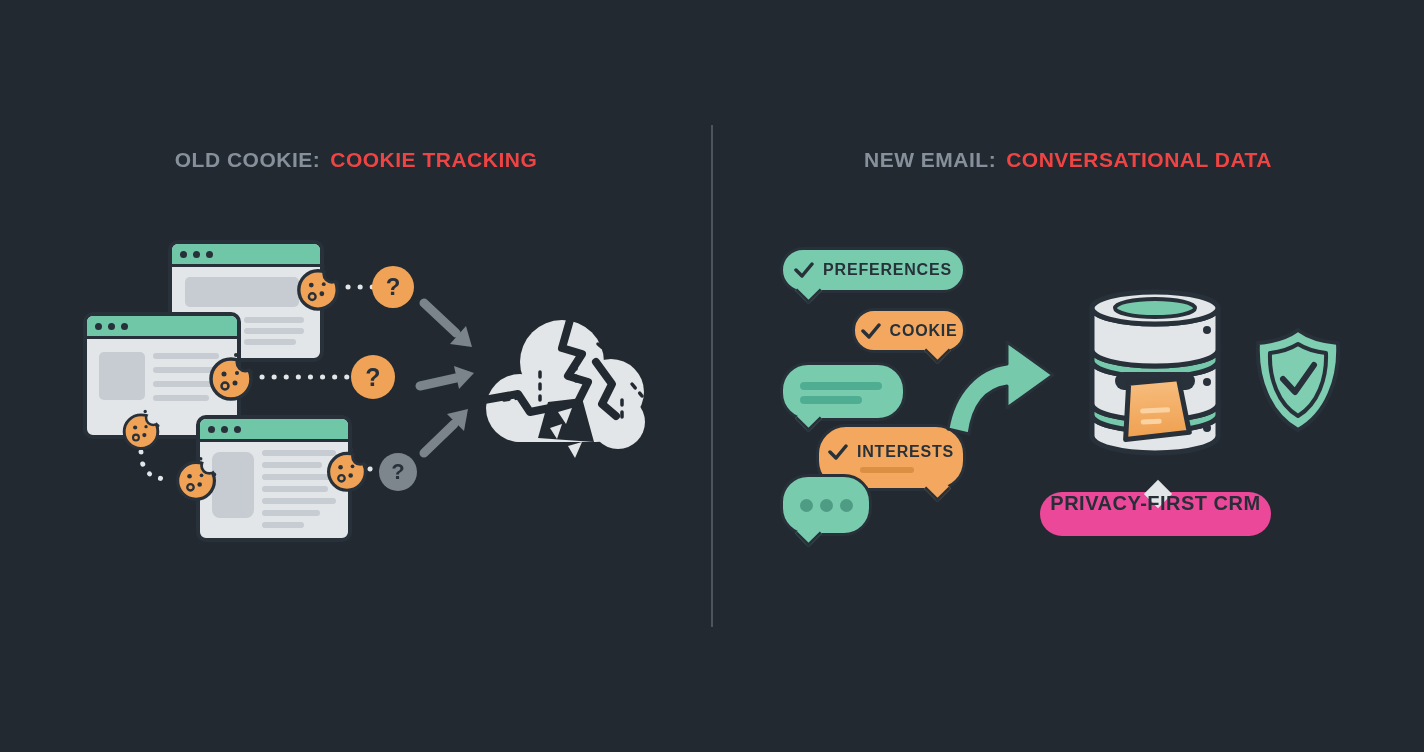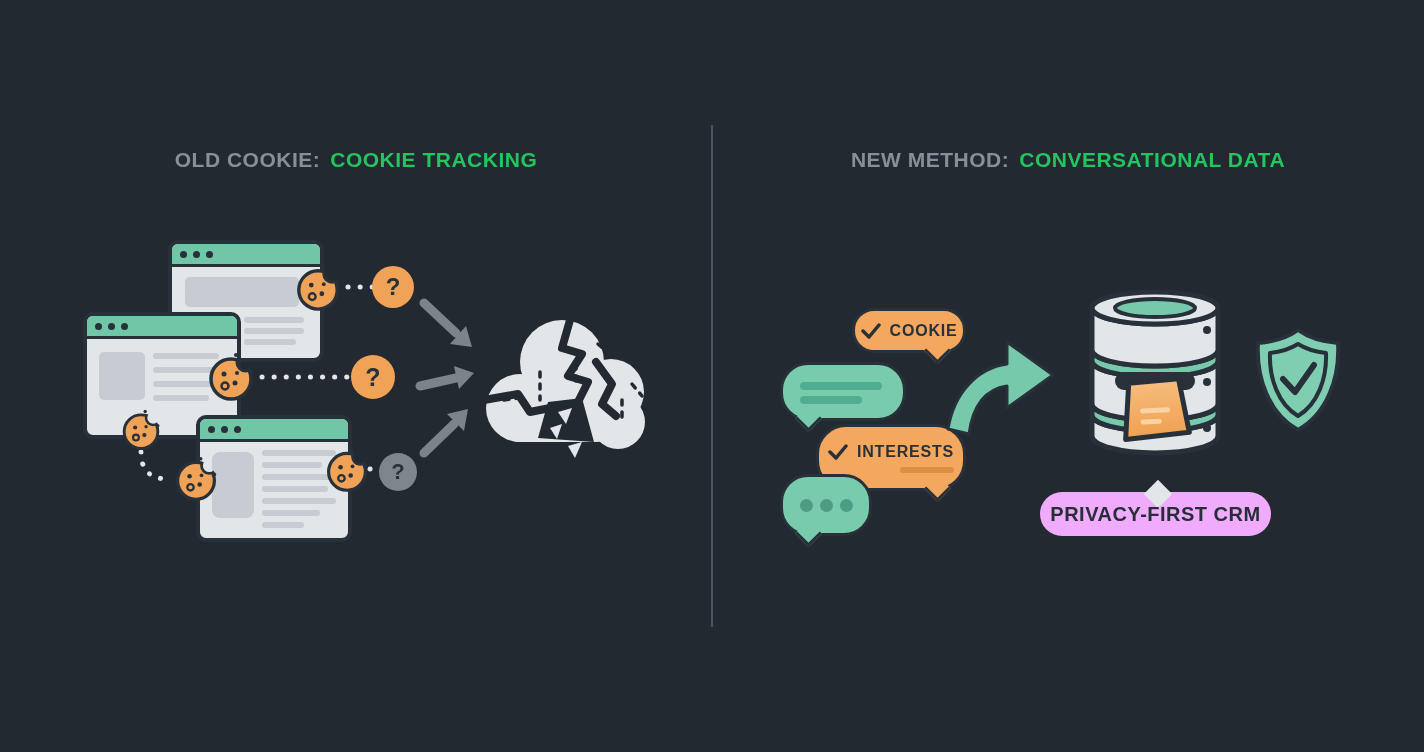--- a/index.html
+++ b/index.html
@@ -5,21 +5,21 @@
   html,body{margin:0;padding:0;background:#14181c;}
   .stage{
     position:relative; width:1424px; height:752px; margin:0 auto;
     background:#222931; overflow:hidden;
     font-family:"Liberation Sans","DejaVu Sans",sans-serif;
   }
   
   .panel-title{position:absolute; top:148px; width:712px; text-align:center;
     font-size:21px; font-weight:600; letter-spacing:.5px;}
   .panel-title .muted{color:#87909a;}
-  .panel-title .main{color:#22c55e; margin-left:10px;}
+  .panel-title .main{color:#ef4444; margin-left:10px;}
   .title-left{left:0;}
   .title-right{left:712px;}
   
   .divider{position:absolute; left:711px; top:125px; width:2px; height:502px; background:#4c555e;}
   
   .browser{position:absolute; background:#e2e6e9; border:4px solid #28313a; border-radius:10px; overflow:hidden;}
   .browser-header{height:20px; background:#70c7a8; border-bottom:3px solid #28313a; display:flex; align-items:center; padding-left:8px; gap:6px;}
   .wdot{width:7px; height:7px; border-radius:50%; background:#28313a;}
   .browser-body{position:relative; width:100%; height:calc(100% - 23px);}
   .ph{position:absolute; background:#c6ccd1; border-radius:5px;}
@@ -37,25 +37,25 @@
     gap:9px; font-weight:700; font-size:16px; letter-spacing:.8px; color:#273139; box-sizing:border-box;}
   .bubble.teal{background:#79cbae;}
   .bubble.orange{background:#f3a75f;}
   .bubble::after{content:''; position:absolute; width:16px; height:16px; background:inherit;
     transform:rotate(45deg); bottom:-10px; border-bottom:3px solid #28313a; border-right:3px solid #28313a;}
   .bubble.tail-bl::after{left:16px;}
   .bubble.tail-br::after{right:16px;}
   .blines{position:relative; width:100%; height:100%;}
   .bline{position:absolute; background:#4fae92; border-radius:4px; height:8px;}
   .typing-dot{width:13px; height:13px; border-radius:50%; background:#4f9c84;}
-  .interests-inner{display:flex; flex-direction:column; align-items:flex-end; gap:6px;}
+  .interests-inner{display:flex; flex-direction:column; align-items:flex-start; gap:6px;}
   .interests-row{display:flex; align-items:center; gap:9px;}
   .underline-ph{width:54px; height:6px; border-radius:3px; background:#db8f42; margin-left:32px;}
   
-  .crm-pill{position:absolute; background:#f0abfc; border-radius:22px; display:flex; align-items:center; justify-content:center;
+  .crm-pill{position:absolute; background:#ec4899; border-radius:22px; display:flex; align-items:flex-start; justify-content:center;
     font-size:20px; font-weight:700; letter-spacing:.5px; color:#262f38;}
   .crm-pointer{position:absolute; top:-8px; left:108px; width:20px; height:20px; background:#e2e6e9; transform:rotate(45deg);}
   .crm-text{position:relative; z-index:1;}
   .check-svg{flex:0 0 auto;}
 </style>
 </head>
 <body>
 
 <div class="stage">
 
@@ -86,21 +86,21 @@
       </g>
     </defs>
   </svg>
 
   <div class="divider"></div>
 
   <div class="panel-title title-left">
     <span class="muted">OLD COOKIE:</span><span class="main">COOKIE TRACKING</span>
   </div>
   <div class="panel-title title-right">
-    <span class="muted">NEW METHOD:</span><span class="main">CONVERSATIONAL DATA</span>
+    <span class="muted">NEW EMAIL:</span><span class="main">CONVERSATIONAL DATA</span>
   </div>
 
   <div class="browser" style="left:168px; top:240px; width:148px; height:114px; z-index:1">
     <div class="browser-header">
       <div class="wdot"></div>
       <div class="wdot"></div>
       <div class="wdot"></div>
     </div>
     <div class="browser-body">
       <div class="ph" style="left:13px; top:10px; width:114px; height:30px;"></div>
@@ -210,20 +210,26 @@
   <div class="qbadge orange" style="left:372px; top:266px; width:42px; height:42px; font-size:24px;">
       <span>?</span>
     </div>
   <div class="qbadge orange" style="left:351px; top:355px; width:44px; height:44px; font-size:25px;">
       <span>?</span>
     </div>
   <div class="qbadge gray" style="left:379px; top:453px; width:38px; height:38px; font-size:22px;">
       <span>?</span>
     </div>
 
+  <div class="bubble teal tail-bl" style="left:780px; top:247px; width:186px; height:46px; border-radius:23px;">
+    <svg class="check-svg" width="20" height="18" viewBox="0 0 20 18">
+      <path d="M2 9 L8 15 L18 3" fill="none" stroke="#273139" stroke-width="3.5" stroke-linecap="round" stroke-linejoin="round"></path>
+    </svg>
+    <span>PREFERENCES</span>
+  </div>
 
   <div class="bubble orange tail-br" style="left:852px; top:308px; width:114px; height:45px; border-radius:22px;">
     <svg class="check-svg" width="20" height="18" viewBox="0 0 20 18">
       <path d="M2 9 L8 15 L18 3" fill="none" stroke="#273139" stroke-width="3.5" stroke-linecap="round" stroke-linejoin="round"></path>
     </svg>
     <span>COOKIE</span>
   </div>
 
   <div class="bubble teal tail-bl" style="left:780px; top:362px; width:126px; height:59px; border-radius:28px;">
     <div class="blines">

